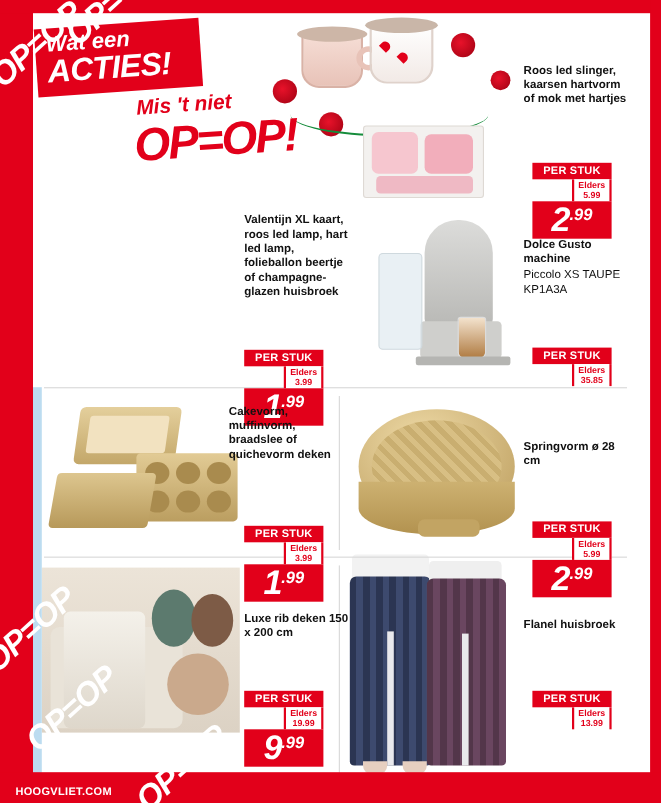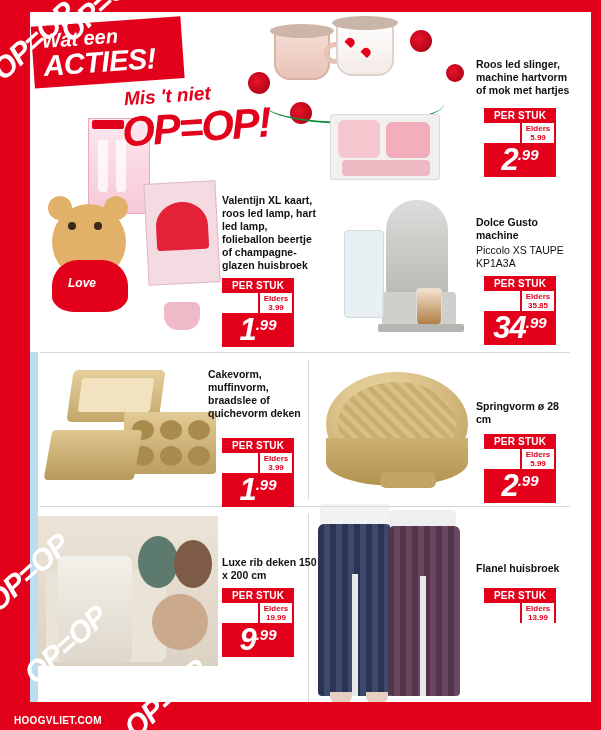--- a/index.html
+++ b/index.html
@@ -100,21 +100,21 @@
     width:88px;
   }
   .psub { font-weight:normal; }
 
   
   .price {
     position:absolute; width:72px;
   }
   .price .perstuk {
     background:#e2001a; color:#fff; font-size:10px; font-weight:bold;
-    text-align:center; padding:2px 0 2px 0; letter-spacing:.2px;
+    text-align:center; padding:2px 0 2px 0; letter-spacing:.2px;margin-top:40px;
   }
   .price .elders {
     background:#fff; color:#e2001a; font-size:8px; font-weight:bold;
     text-align:center; padding:1px 0; border-left:2px solid #e2001a;
     border-right:2px solid #e2001a;
     margin-left:36px;
   }
   .price .amount {
     background:#e2001a; color:#fff; text-align:center;
     padding:0 2px 3px 2px; position:relative; height:34px;
@@ -165,40 +165,20 @@
     <div class="rose" style="left:160px; top:16px;"></div>
     <div class="rose" style="left:196px; top:50px; width:18px; height:18px;"></div>
     <div style="position:absolute; left:14px; top:70px; width:180px; height:40px; border-bottom:2px solid #158c3b; border-radius:0 0 60% 60%;"></div>
 
     <div style="position:absolute; left:80px; top:100px; width:110px; height:66px; background:#f3f1ef; border:1px solid #ded9d4; border-radius:3px;"></div>
     <div style="position:absolute; left:88px; top:106px; width:42px; height:38px; background:#f6c6cf; border-radius:6px;"></div>
     <div style="position:absolute; left:136px; top:108px; width:44px; height:36px; background:#f2aebb; border-radius:6px;"></div>
     <div style="position:absolute; left:92px; top:146px; width:88px; height:16px; background:#efb9c4; border-radius:4px;"></div>
   </div>
 
-  <div class="img" style="left:38px; top:110px; width:190px; height:230px;">
-
-    <div style="position:absolute; left:50px; top:8px; width:62px; height:96px; background:linear-gradient(#fde7ee,#f7c9d8); border:1px solid #e8a9bd;"></div>
-    <div style="position:absolute; left:54px; top:10px; width:32px; height:9px; background:#e2001a; border-radius:2px;"></div>
-    <div style="position:absolute; left:60px; top:30px; width:10px; height:52px; background:#fff; opacity:.75; border-radius:0 0 4px 4px;"></div>
-    <div style="position:absolute; left:78px; top:30px; width:10px; height:52px; background:#fff; opacity:.75; border-radius:0 0 4px 4px;"></div>
-
-    <div style="position:absolute; left:108px; top:72px; width:72px; height:102px; background:#f4dbe2; border:1px solid #dcb9c4; transform:rotate(-3deg);"></div>
-    <div style="position:absolute; left:118px; top:92px; width:52px; height:48px; background:#e2001a; border-radius:50% 50% 8% 8%; transform:rotate(-3deg); opacity:.85;"></div>
-
-    <div style="position:absolute; left:14px; top:94px; width:74px; height:76px; background:#e2b169; border-radius:50%;"></div>
-    <div style="position:absolute; left:10px; top:86px; width:24px; height:24px; background:#e2b169; border-radius:50%;"></div>
-    <div style="position:absolute; left:66px; top:86px; width:24px; height:24px; background:#e2b169; border-radius:50%;"></div>
-    <div style="position:absolute; left:30px; top:112px; width:8px; height:8px; background:#3a2a18; border-radius:50%;"></div>
-    <div style="position:absolute; left:56px; top:112px; width:8px; height:8px; background:#3a2a18; border-radius:50%;"></div>
-    <div style="position:absolute; left:14px; top:150px; width:76px; height:52px; background:#e2001a; border-radius:26px 26px 30% 30%;"></div>
-    <div style="position:absolute; left:30px; top:166px; color:#fff; font-size:12px; font-weight:bold; font-style:italic;">Love</div>
-
-    <div style="position:absolute; left:126px; top:192px; width:36px; height:28px; background:#f0b9c8; border-radius:6px 6px 14px 14px;"></div>
-  </div>
 
   <div class="img" style="left:330px; top:196px; width:160px; height:150px;">
     <div style="position:absolute; left:56px; top:4px; width:62px; height:96px; background:linear-gradient(#dcdcda,#b9b9b6); border-radius:30px 30px 6px 6px;"></div>
     <div style="position:absolute; left:52px; top:96px; width:74px; height:34px; background:#cfcfcc; border-radius:4px;"></div>
     <div style="position:absolute; left:14px; top:34px; width:40px; height:88px; background:rgba(225,235,240,.75); border:1px solid #cfd9de; border-radius:4px;"></div>
     <div style="position:absolute; left:86px; top:92px; width:26px; height:38px; background:linear-gradient(#f3e2cd,#b07c43); border-radius:3px 3px 6px 6px; border:1px solid #ddd;"></div>
     <div style="position:absolute; left:48px; top:128px; width:86px; height:8px; background:#b5b5b2; border-radius:2px;"></div>
   </div>
 
   <div class="img" style="left:40px; top:368px; width:180px; height:130px;">
@@ -250,21 +230,21 @@
 
   <div class="banner">
     <div class="banner-red"></div>
     <div class="banner-txt1">Wat een</div>
     <div class="banner-txt2">ACTIES!</div>
     <div class="banner-txt3">Mis 't niet</div>
     <div class="banner-txt4">OP=OP!</div>
   </div>
 
   <div class="cell">
-    <div class="pname" style="left:476px; top:58px; width:96px;">Roos led slinger, machine hartvorm of mok met hartjes</div>
+    <div class="pname" style="left:476px; top:58px; width:96px;">Roos led slinger, kaarsen hartvorm of mok met hartjes</div>
     <div class="price" style="left:484px; top:108px;">
       <div class="perstuk">PER STUK</div>
       <div class="elders">Elders 5.99</div>
       <div class="amount">
         <span class="big">2</span><span class="cents">.99</span>
       </div>
     </div>
   </div>
 
   <div class="cell">
@@ -277,23 +257,20 @@
       </div>
     </div>
   </div>
 
   <div class="cell">
     <div class="pname" style="left:476px; top:216px; width:96px;">Dolce Gusto machine</div>
     <div class="pname psub" style="left:476px; top:244px; width:96px;">Piccolo XS TAUPE KP1A3A</div>
     <div class="price" style="left:484px; top:276px;">
       <div class="perstuk">PER STUK</div>
       <div class="elders">Elders 35.85</div>
-      <div class="amount">
-        <span class="big">34</span><span class="cents">.99</span>
-      </div>
     </div>
   </div>
 
   <div class="cell">
     <div class="pname" style="left:208px; top:368px; width:96px;">Cakevorm, muffinvorm, braadslee of quichevorm deken</div>
     <div class="price" style="left:222px; top:438px;">
       <div class="perstuk">PER STUK</div>
       <div class="elders">Elders 3.99</div>
       <div class="amount">
         <span class="big">1</span><span class="cents">.99</span>

